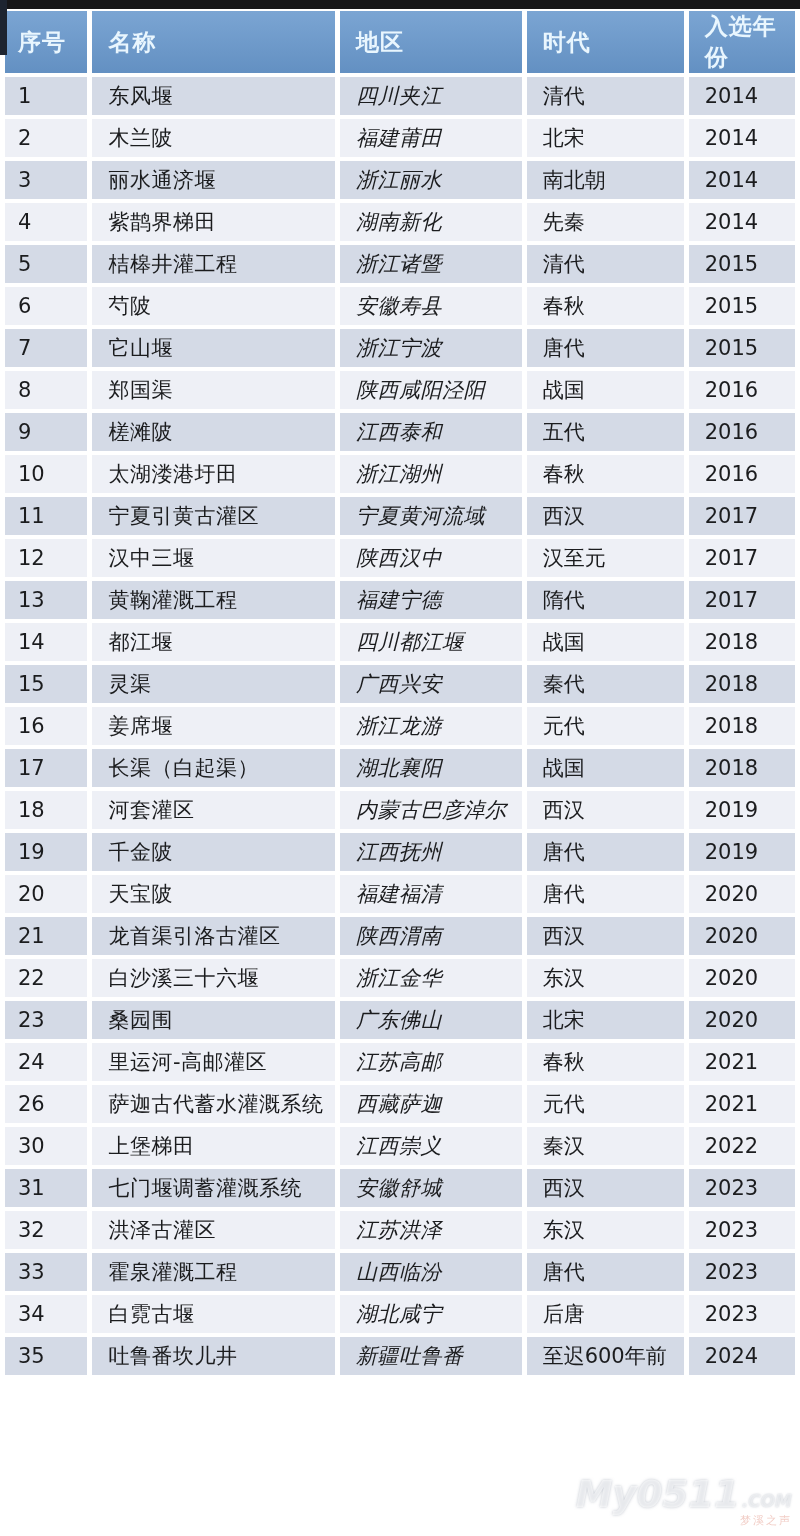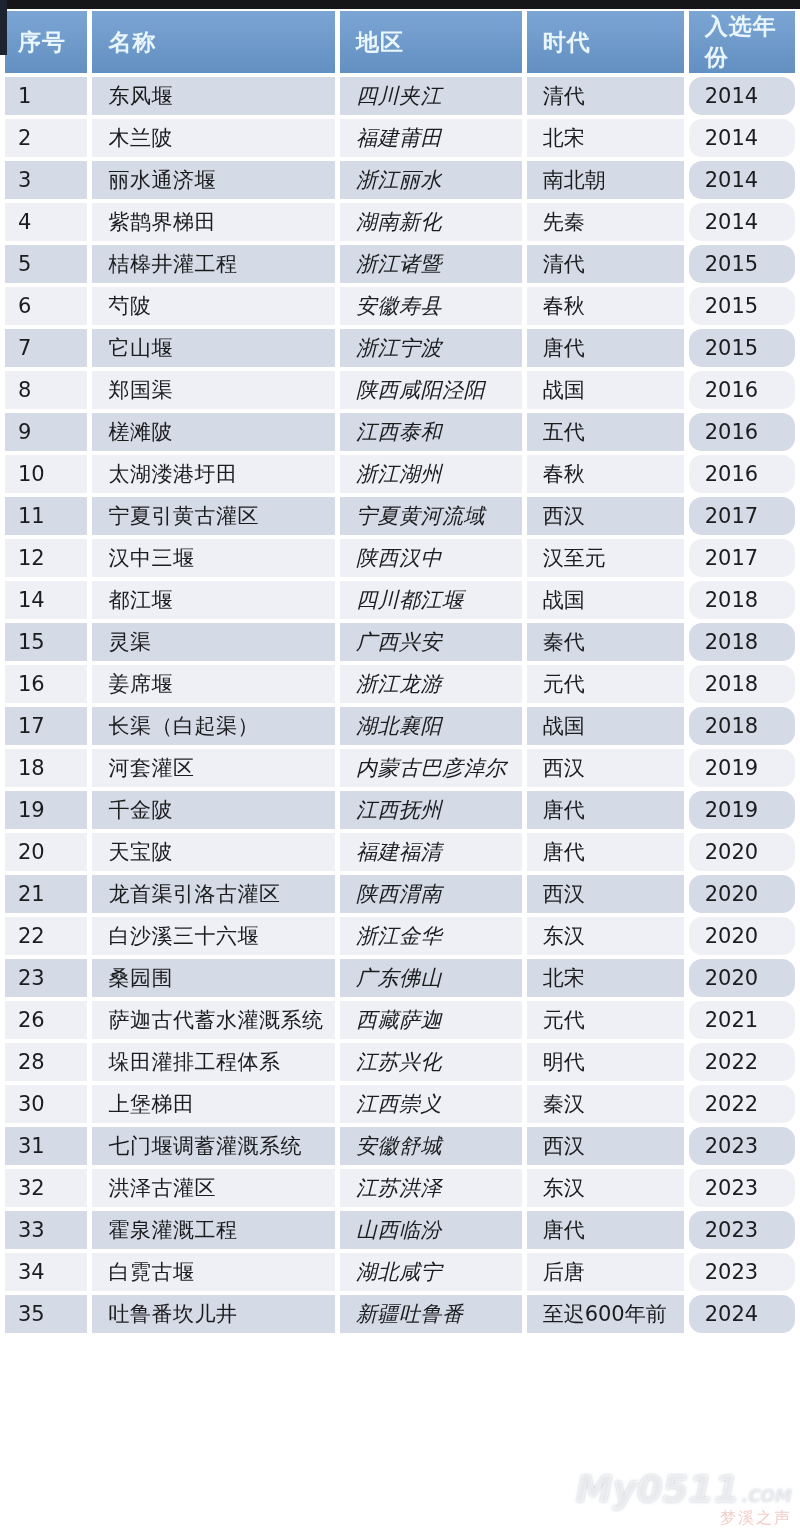--- a/index.html
+++ b/index.html
@@ -43,21 +43,21 @@
     font-weight:500;
     color:#1b1c1e;
     height:34px;
     padding:2px 0 2px 16px;
     letter-spacing:0.5px;
     vertical-align:middle;
   }
   td.cell-index { padding-left:13px; letter-spacing:0; }
   td.cell-region { white-space:pre-line; line-height:1.35;font-style:italic; }
   td.cell-era { white-space:nowrap; letter-spacing:0; }
-  td.cell-year { letter-spacing:0;border-radius:13px; }
+  td.cell-year { letter-spacing:0; }
   tr.dark td { background:#d4dae6; }
   tr.light td { background:#eef0f6; }
   .watermark {
     position:absolute;
     right:8px; bottom:10px;
     text-align:right;
     pointer-events:none;
     line-height:1;
     margin-left:24px;
   }
@@ -70,21 +70,21 @@
   }
   .wm-com {
     font-size:17px;
     font-weight:bold;
     font-style:italic;
     color:rgba(255,255,255,0.55);
     text-shadow:0 0 2px rgba(140,150,165,0.5);
     margin-left:2px;
   }
   .wm-sub {
-    font-size:16px;
+    font-size:11px;
     color:rgba(216,110,90,0.35);
     margin-top:2px;
     letter-spacing:2px;
   }
 </style>
 </head>
 <body>
 
 <div class="top-strip"></div>
 <div class="corner-sliver"></div>
@@ -184,20 +184,27 @@
         <td class="cell-era">西汉</td>
         <td class="cell-year">2017</td>
       </tr>
       <tr class="light">
         <td class="cell-index">12</td>
         <td class="cell-name">汉中三堰</td>
         <td class="cell-region">陕西汉中</td>
         <td class="cell-era">汉至元</td>
         <td class="cell-year">2017</td>
       </tr>
+      <tr class="dark">
+        <td class="cell-index">13</td>
+        <td class="cell-name">黄鞠灌溉工程</td>
+        <td class="cell-region">福建宁德</td>
+        <td class="cell-era">隋代</td>
+        <td class="cell-year">2017</td>
+      </tr>
       <tr class="light">
         <td class="cell-index">14</td>
         <td class="cell-name">都江堰</td>
         <td class="cell-region">四川都江堰</td>
         <td class="cell-era">战国</td>
         <td class="cell-year">2018</td>
       </tr>
       <tr class="dark">
         <td class="cell-index">15</td>
         <td class="cell-name">灵渠</td>
@@ -255,32 +262,32 @@
         <td class="cell-year">2020</td>
       </tr>
       <tr class="dark">
         <td class="cell-index">23</td>
         <td class="cell-name">桑园围</td>
         <td class="cell-region">广东佛山</td>
         <td class="cell-era">北宋</td>
         <td class="cell-year">2020</td>
       </tr>
       <tr class="light">
+        <td class="cell-index">24</td>
+        <td class="cell-name">里运河-高邮灌区</td>
+        <td class="cell-region">江苏高邮</td>
+        <td class="cell-era">春秋</td>
+        <td class="cell-year">2021</td>
+      </tr>
+      <tr class="light">
         <td class="cell-index">26</td>
         <td class="cell-name">萨迦古代蓄水灌溉系统</td>
         <td class="cell-region">西藏萨迦</td>
         <td class="cell-era">元代</td>
         <td class="cell-year">2021</td>
-      </tr>
-      <tr class="light">
-        <td class="cell-index">28</td>
-        <td class="cell-name">垛田灌排工程体系</td>
-        <td class="cell-region">江苏兴化</td>
-        <td class="cell-era">明代</td>
-        <td class="cell-year">2022</td>
       </tr>
       <tr class="light">
         <td class="cell-index">30</td>
         <td class="cell-name">上堡梯田</td>
         <td class="cell-region">江西崇义</td>
         <td class="cell-era">秦汉</td>
         <td class="cell-year">2022</td>
       </tr>
       <tr class="dark">
         <td class="cell-index">31</td>

